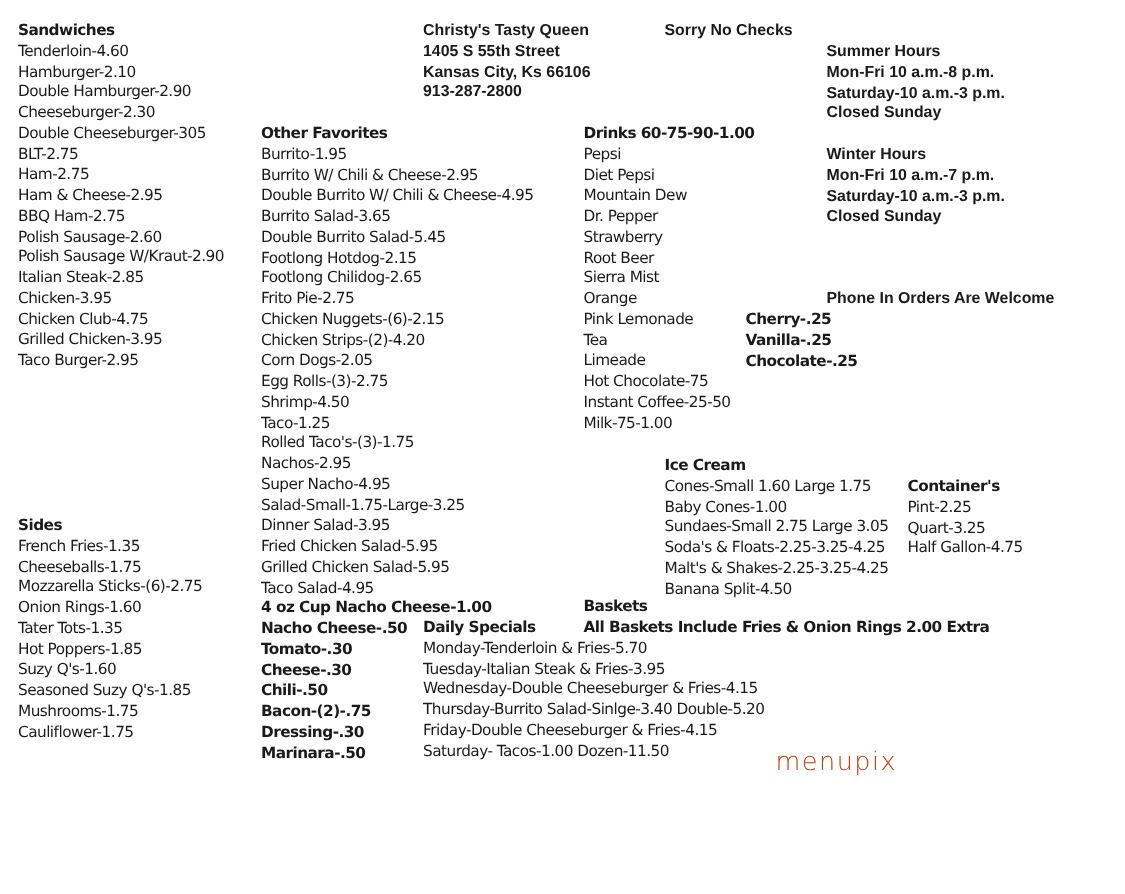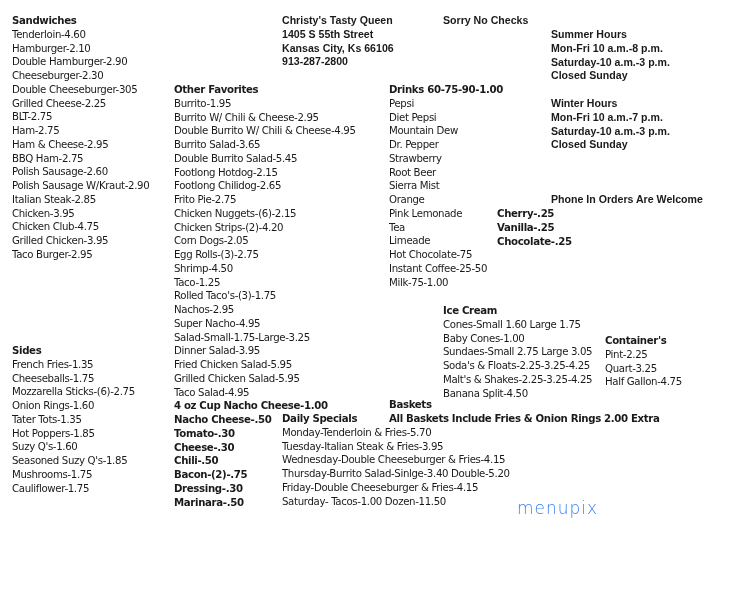--- a/index.html
+++ b/index.html
@@ -4,33 +4,32 @@
 <style>
   html, body { margin: 0; padding: 0; background: #ffffff; }
   body { width: 750px; height: 596px; position: relative; overflow: hidden;
          font-family: "DejaVu Sans", sans-serif; color: #1a1a1a; }
   .blk { position: absolute; font-size: 10.2px; line-height: 13.75px; white-space: nowrap; letter-spacing: -0.35px; }
   .blk div { height: 13.75px; }
   .hdr { font-weight: bold; }
   .b { font-weight: bold; }
   .sans { font-family: "Liberation Sans", sans-serif; font-size: 10.6px; letter-spacing: 0; }
   .wm { position: absolute; left: 517px; top: 498px; font-family: "DejaVu Sans", sans-serif;
-        font-size: 17px; color: #3b82f6; letter-spacing: 1px; font-weight: 300; }
+        font-size: 17px; color: #c2410c; letter-spacing: 1px; font-weight: 300; }
 </style>
 </head>
 <body>
 
 <div class="blk" style="left:12px; top:14px;">
   <div class="hdr">Sandwiches</div>
   <div>Tenderloin-4.60</div>
   <div>Hamburger-2.10</div>
   <div>Double Hamburger-2.90</div>
   <div>Cheeseburger-2.30</div>
   <div>Double Cheeseburger-305</div>
-  <div>Grilled Cheese-2.25</div>
   <div>BLT-2.75</div>
   <div>Ham-2.75</div>
   <div>Ham &amp; Cheese-2.95</div>
   <div>BBQ Ham-2.75</div>
   <div>Polish Sausage-2.60</div>
   <div>Polish Sausage W/Kraut-2.90</div>
   <div>Italian Steak-2.85</div>
   <div>Chicken-3.95</div>
   <div>Chicken Club-4.75</div>
   <div>Grilled Chicken-3.95</div>
@@ -151,20 +150,20 @@
 
 <div class="blk" style="left:443px; top:304px;">
   <div class="hdr">Ice Cream</div>
   <div>Cones-Small 1.60 Large 1.75</div>
   <div>Baby Cones-1.00</div>
   <div>Sundaes-Small 2.75 Large 3.05</div>
   <div>Soda's &amp; Floats-2.25-3.25-4.25</div>
   <div>Malt's &amp; Shakes-2.25-3.25-4.25</div>
   <div>Banana Split-4.50</div>
 </div>
-<div class="blk" style="left:605px; top:318px;margin-top:16px;">
+<div class="blk" style="left:605px; top:318px;">
   <div class="hdr">Container's</div>
   <div>Pint-2.25</div>
   <div>Quart-3.25</div>
   <div>Half Gallon-4.75</div>
 </div>
 
 <div class="wm">menupix</div>
 
 </body></html>

